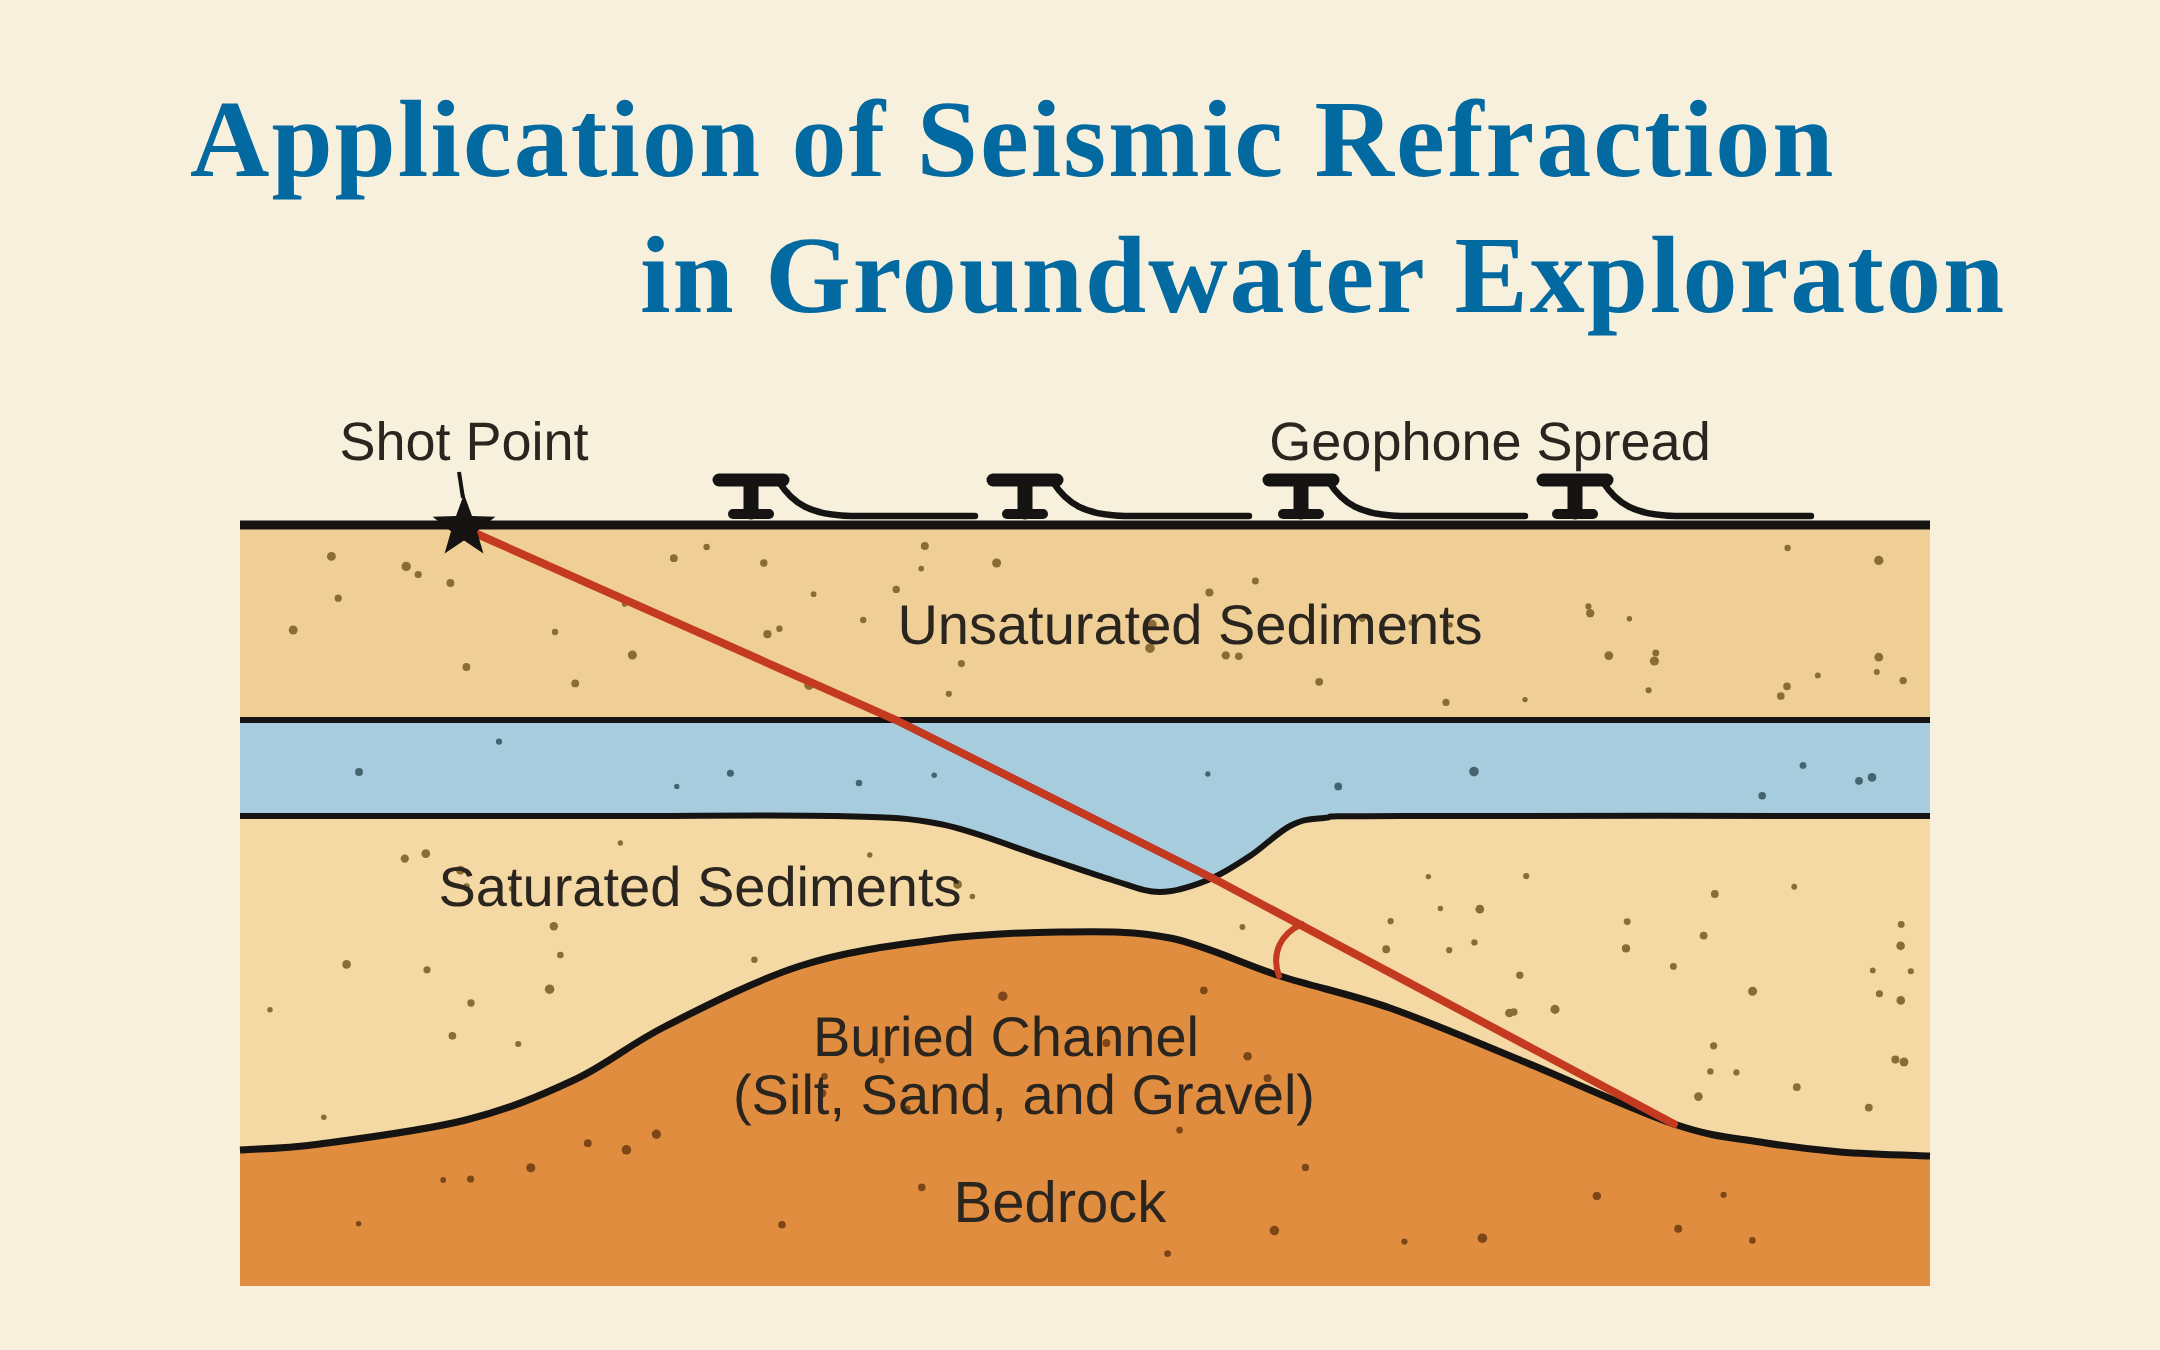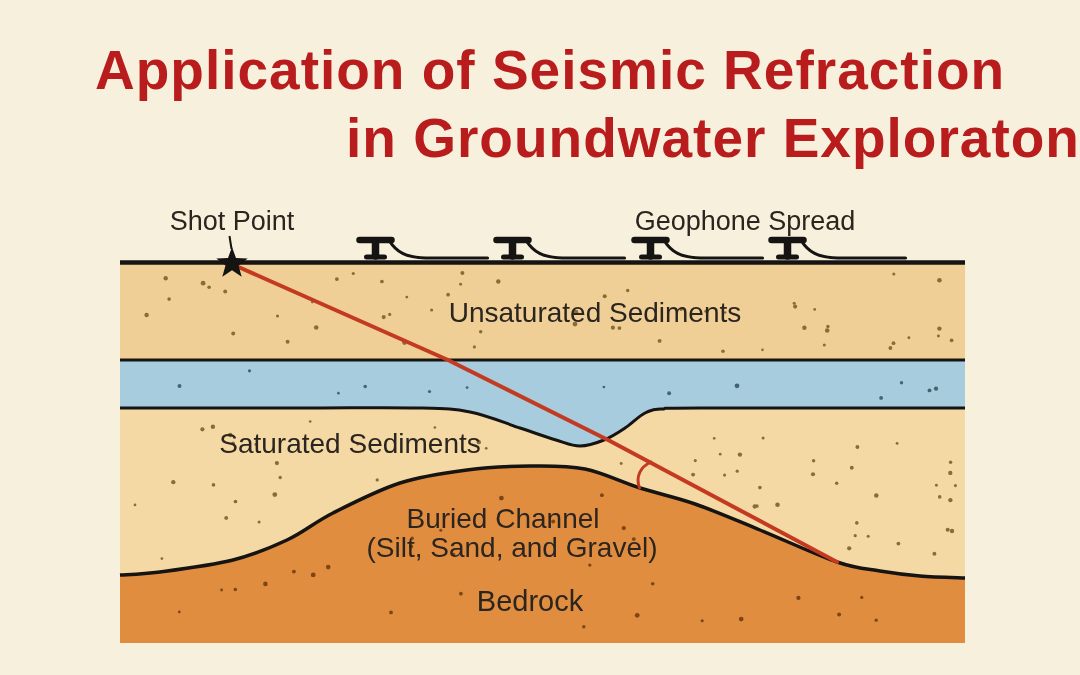--- a/index.html
+++ b/index.html
@@ -3,26 +3,26 @@
 <meta charset="utf-8">
 <style>
   html,body{margin:0;padding:0;}
   body{
     width:1080px;height:675px;overflow:hidden;position:relative;
     background:#f7f0dc;
     font-family:"Liberation Sans",sans-serif;
   }
   .title-line{
     position:absolute;white-space:nowrap;
-    font-family:Liberation Sans, sans-serif;
-    font-weight:bold;color:#b91c1c;
+    font-family:Liberation Serif, serif;
+    font-weight:bold;color:#0369a1;
     font-size:55px;letter-spacing:1px;
   }
   #title-line1{left:95px;top:38px;}
-  #title-line2{left:346px;top:106px;}
+  #title-line2{left:320px;top:106px;}
   #diagram-svg{position:absolute;left:0;top:0;}
   text{font-family:"Liberation Sans",sans-serif;}
 </style>
 </head>
 <body>
 
 <div id="title-line1" class="title-line">Application of Seismic Refraction</div>
 <div id="title-line2" class="title-line">in Groundwater Exploraton</div>
 
 <svg id="diagram-svg" width="1080" height="675" viewBox="0 0 1080 675" xmlns="http://www.w3.org/2000/svg">

